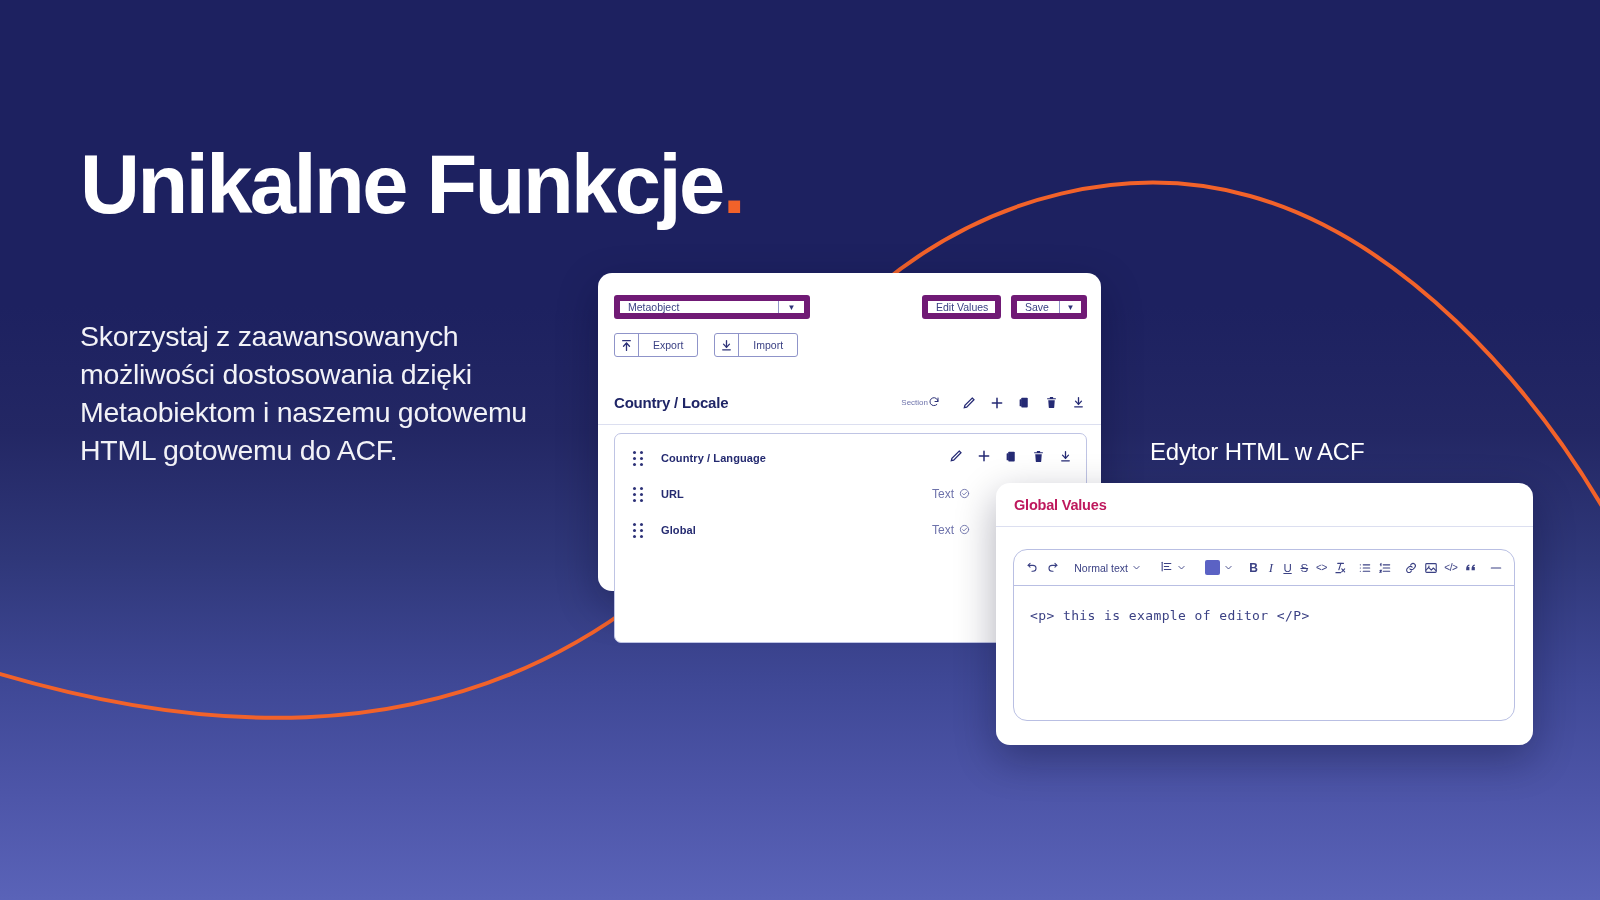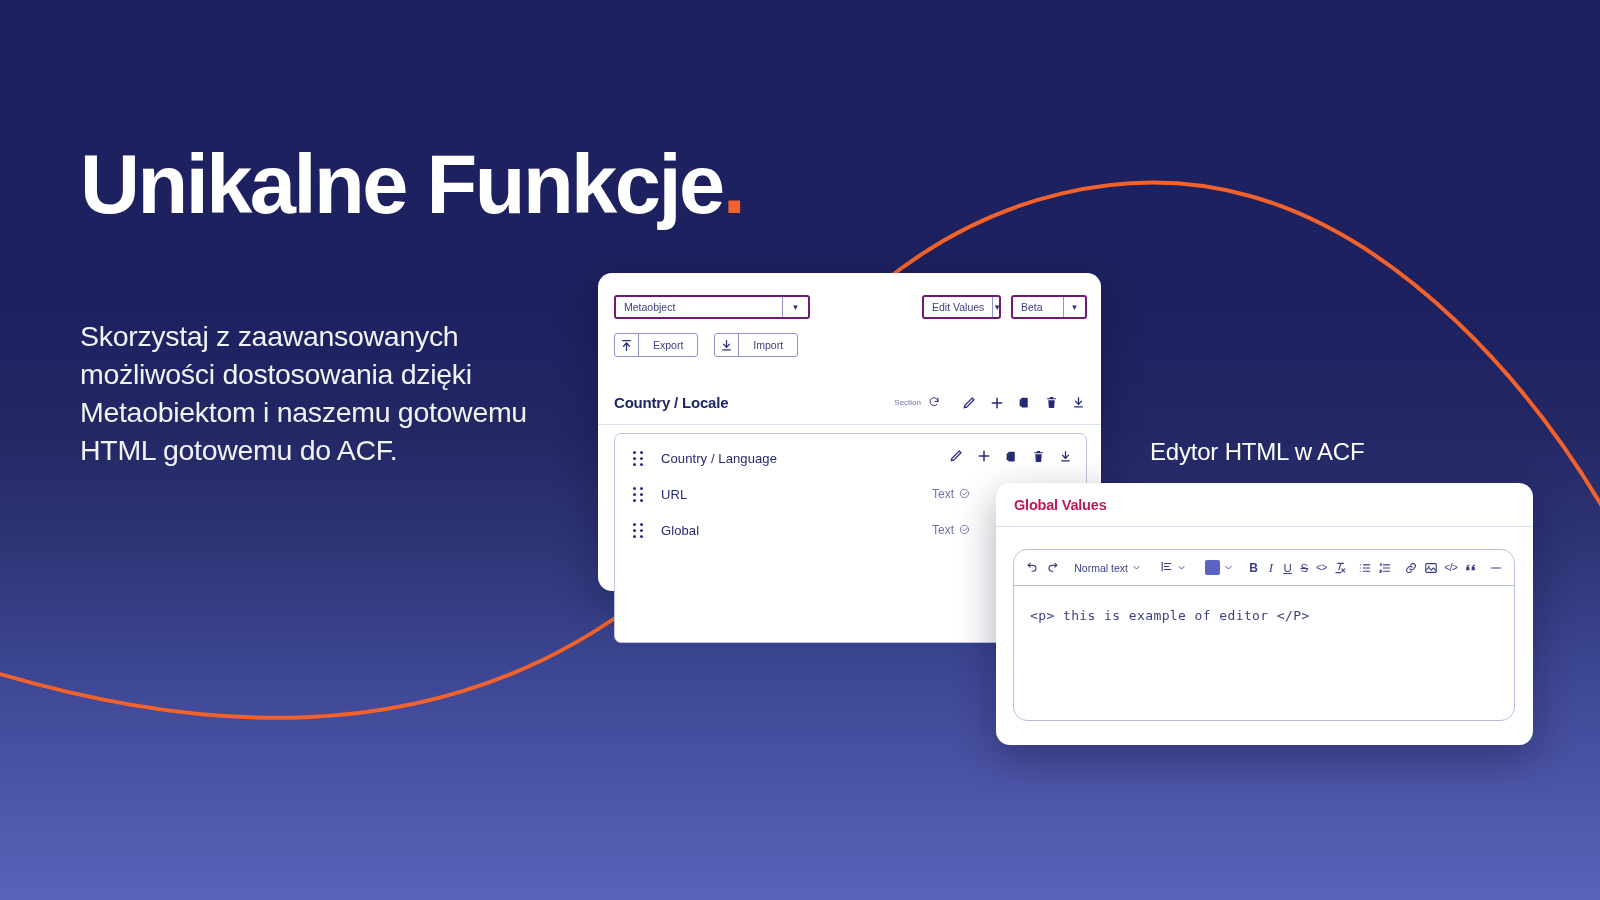--- a/index.html
+++ b/index.html
@@ -43,21 +43,21 @@
     box-shadow: 0 14px 40px rgba(8, 10, 40, .33);
   }
 
   
   #metaobject-card { left: 598px; top: 273px; width: 503px; height: 318px; }
 
   .mo-toolbar { position: absolute; left: 16px; top: 22px; right: 14px; }
 
   .select-box {
     display: inline-flex; align-items: stretch;
-    border: 2px solid #701a75; border-radius: 3px; height: 24px;
+    border: 6px solid #701a75; border-radius: 3px; height: 24px;
     background: #fff; overflow: hidden; vertical-align: top;
   }
   .select-box .sel-val {
     display: flex; align-items: center; padding: 0 8px;
     font-size: 10.5px; color: #3b4184; white-space: nowrap;
   }
   .select-box .sel-arrow {
     display: flex; align-items: center; justify-content: center;
     width: 26px; border-left: 1px solid #8f94c9; color: #2d3278;
     font-size: 8px;
@@ -88,42 +88,42 @@
   }
 
   
   .section-header {
     position: absolute; left: 0; top: 108px; right: 0; height: 44px;
     border-bottom: 1px solid #dcdff0;
     display: flex; align-items: center; padding: 0 16px;
   }
   .section-title { font-size: 15px; font-weight: 700; color: #1f2566; letter-spacing: -0.2px; }
   .section-meta {
-    margin-left: auto; display: flex; align-items: center; gap: 7px;
+    margin-left: auto; display: flex; align-items: center; 
     margin-right: 22px;
   }
   .section-meta .lbl { font-size: 8px; color: #6e73ab; }
   .row-actions { display: flex; align-items: center; gap: 14px; color: #252a74; }
   .row-actions .act { display: flex; align-items: center; justify-content: center; cursor: pointer; }
 
   
   .fields-panel {
     position: absolute; left: 16px; top: 160px; right: 14px; bottom: -52px;
     border: 1px solid #bfc4e4; border-radius: 7px; background: #fff;
     padding: 6px 0 0 0; overflow: hidden;
   }
   .field-row {
     display: flex; align-items: center; height: 36px; padding: 0 14px 0 18px;
   }
   .drag-grip {
     display: grid; grid-template-columns: repeat(2, 3px); gap: 3px 4px;
     margin-right: 18px;
   }
   .drag-grip i { width: 3px; height: 3px; background: #2d3278; border-radius: 50%; display: block; }
-  .field-name { font-size: 13px; font-weight: 400; color: #242a70; letter-spacing: .1px; }
+  .field-name { font-size: 11px; font-weight: 700; color: #242a70; letter-spacing: .1px; }
   .field-type {
     margin-left: auto; display: flex; align-items: center; gap: 5px;
     margin-right: 60px;
   }
   .field-type .tname { font-size: 12px; color: #6e73ab; }
   .field-actions { display: flex; align-items: center; gap: 14px; color: #252a74; }
 
   
   #global-values-card { left: 996px; top: 483px; width: 537px; height: 262px; }
   .gv-header {
@@ -182,21 +182,21 @@
       <span class="sel-val">Metaobject</span>
       <span class="sel-arrow">▼</span>
     </div>
 
     <div class="right-controls">
       <div class="select-box" id="edit-values-select">
         <span class="sel-val">Edit Values</span>
         <span class="sel-arrow">▼</span>
       </div>
       <div class="select-box" id="save-select">
-        <span class="sel-val">Beta</span>
+        <span class="sel-val">Save</span>
         <span class="sel-arrow">▼</span>
       </div>
     </div>
   </div>
 
   <div class="io-row">
     <div class="io-btn">
       <span class="io-ico">
         <svg width="13" height="13" viewBox="0 0 24 24" fill="none" stroke="currentColor" stroke-width="2.4" stroke-linecap="round">
           <path d="M5 3h14"></path>

